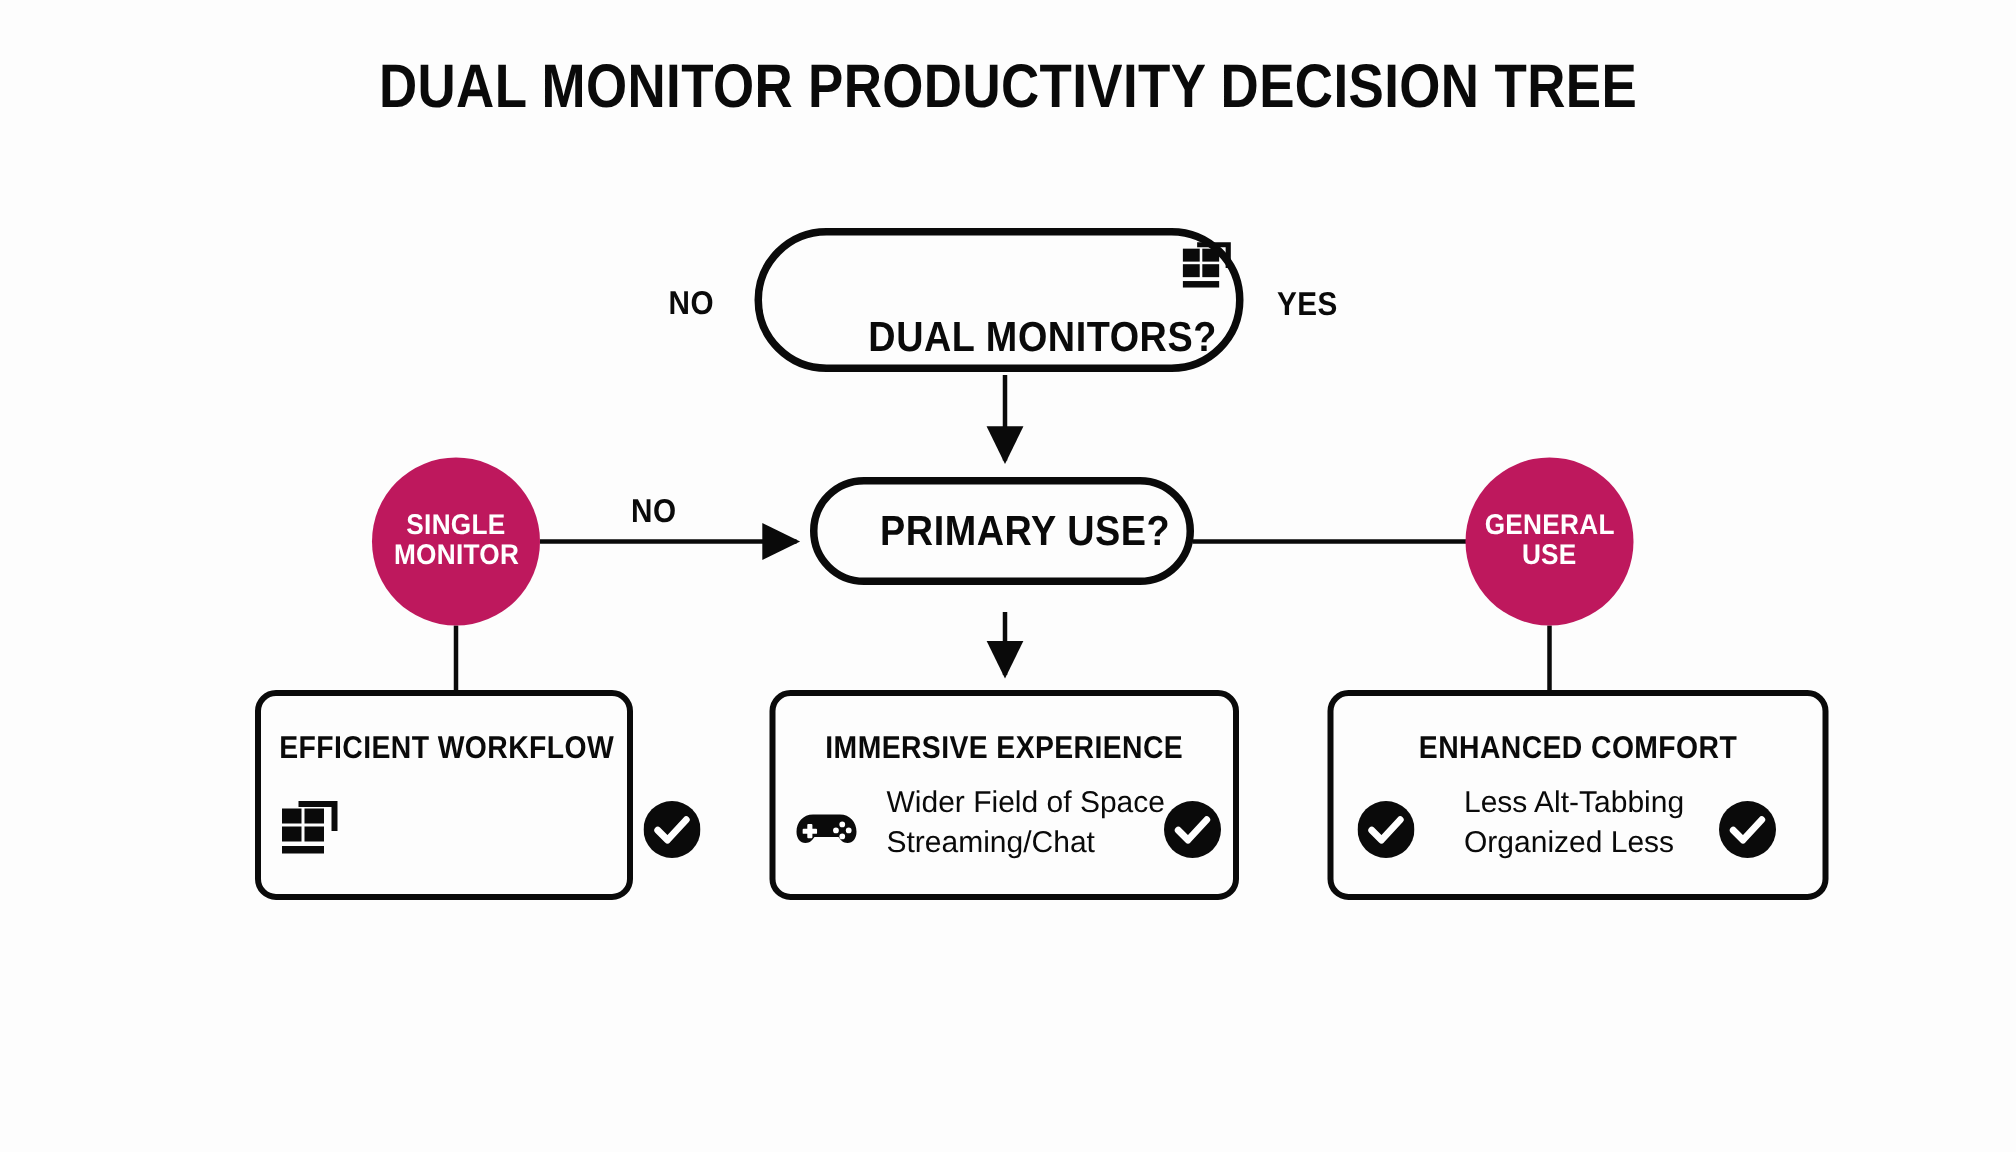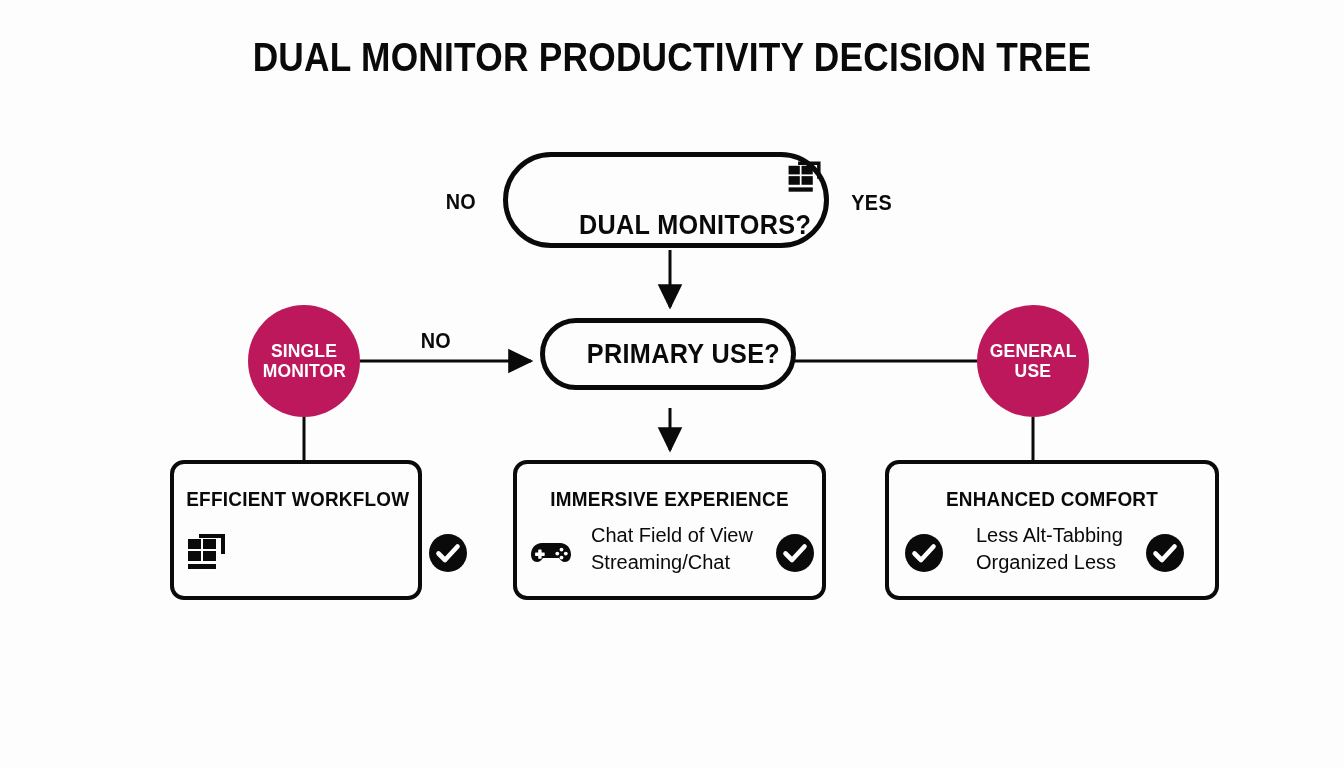--- a/index.html
+++ b/index.html
@@ -273,21 +273,21 @@
                  C12.5 28 11 30 8 30 C4.5 30 2 27 2 22.5 C2 16 6.5 11 13 11 Z" fill="#0a0a0a"></path>
         <rect x="9.2" y="17.4" width="3.4" height="9.4" fill="#ffffff" rx="0.6"></rect>
         <rect x="6.1" y="20.5" width="9.6" height="3.4" fill="#ffffff" rx="0.6"></rect>
         <circle cx="32.5" cy="17.6" r="1.9" fill="#ffffff"></circle>
         <circle cx="36.8" cy="21.6" r="1.9" fill="#ffffff"></circle>
         <circle cx="28.3" cy="21.6" r="1.9" fill="#ffffff"></circle>
         <circle cx="32.5" cy="25.6" r="1.9" fill="#ffffff"></circle>
       </svg>
     </span>
     <div class="card-body">
-      <div>Chat Field of View</div>
+      <div>Wider Field of Space</div>
       <div>Streaming/Chat</div>
     </div>
     <span class="check-badge check-right">
       <svg class="icon-svg" viewBox="0 0 38 38">
         <circle cx="19" cy="19" r="19" fill="#0a0a0a"></circle>
         <path d="M9.5 19.5 L16 26 L28.5 12.5" fill="none" stroke="#ffffff" stroke-width="4.6" stroke-linecap="round" stroke-linejoin="round"></path>
       </svg>
     </span>
   </div>
 

